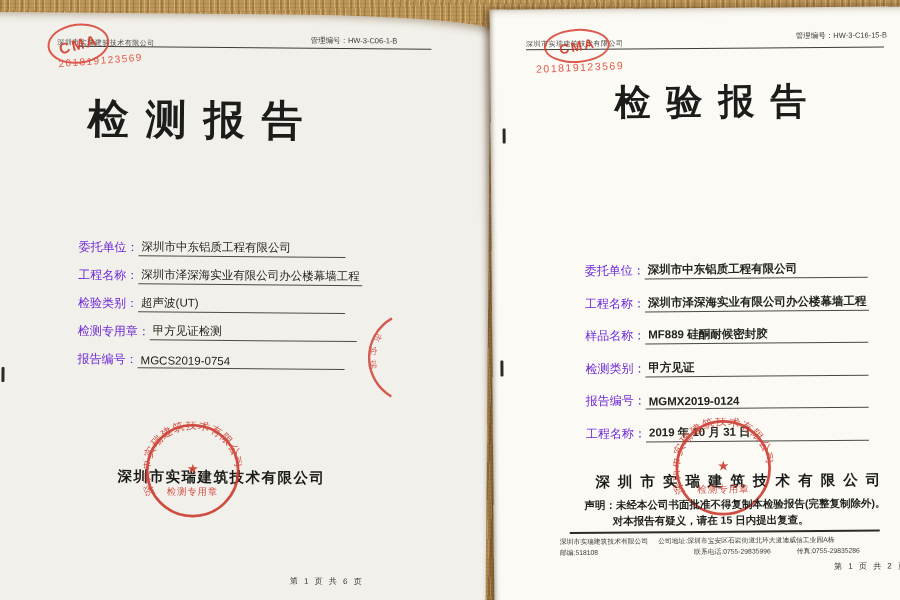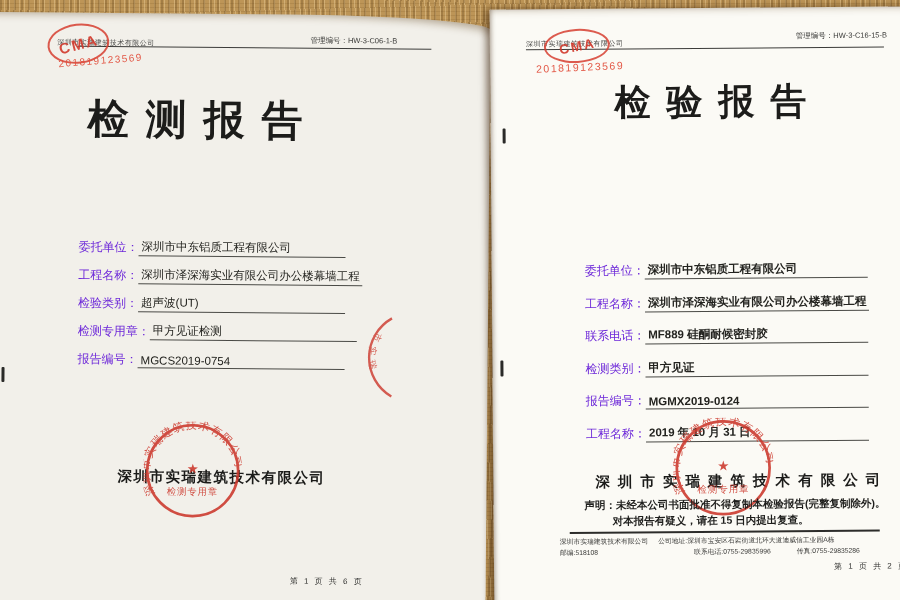--- a/index.html
+++ b/index.html
@@ -129,21 +129,21 @@
     <div class="fields" style="left:93px;top:254px;">
       <div class="frow">
         <span class="flab">委托单位：</span>
         <span class="fval">深圳市中东铝质工程有限公司</span>
       </div>
       <div class="frow">
         <span class="flab">工程名称：</span>
         <span class="fval">深圳市泽深海实业有限公司办公楼幕墙工程</span>
       </div>
       <div class="frow">
-        <span class="flab">联系电话：</span>
+        <span class="flab">样品名称：</span>
         <span class="fval">MF889 硅酮耐候密封胶</span>
       </div>
       <div class="frow">
         <span class="flab">检测类别：</span>
         <span class="fval">甲方见证</span>
       </div>
       <div class="frow">
         <span class="flab">报告编号：</span>
         <span class="fval">MGMX2019-0124</span>
       </div>

